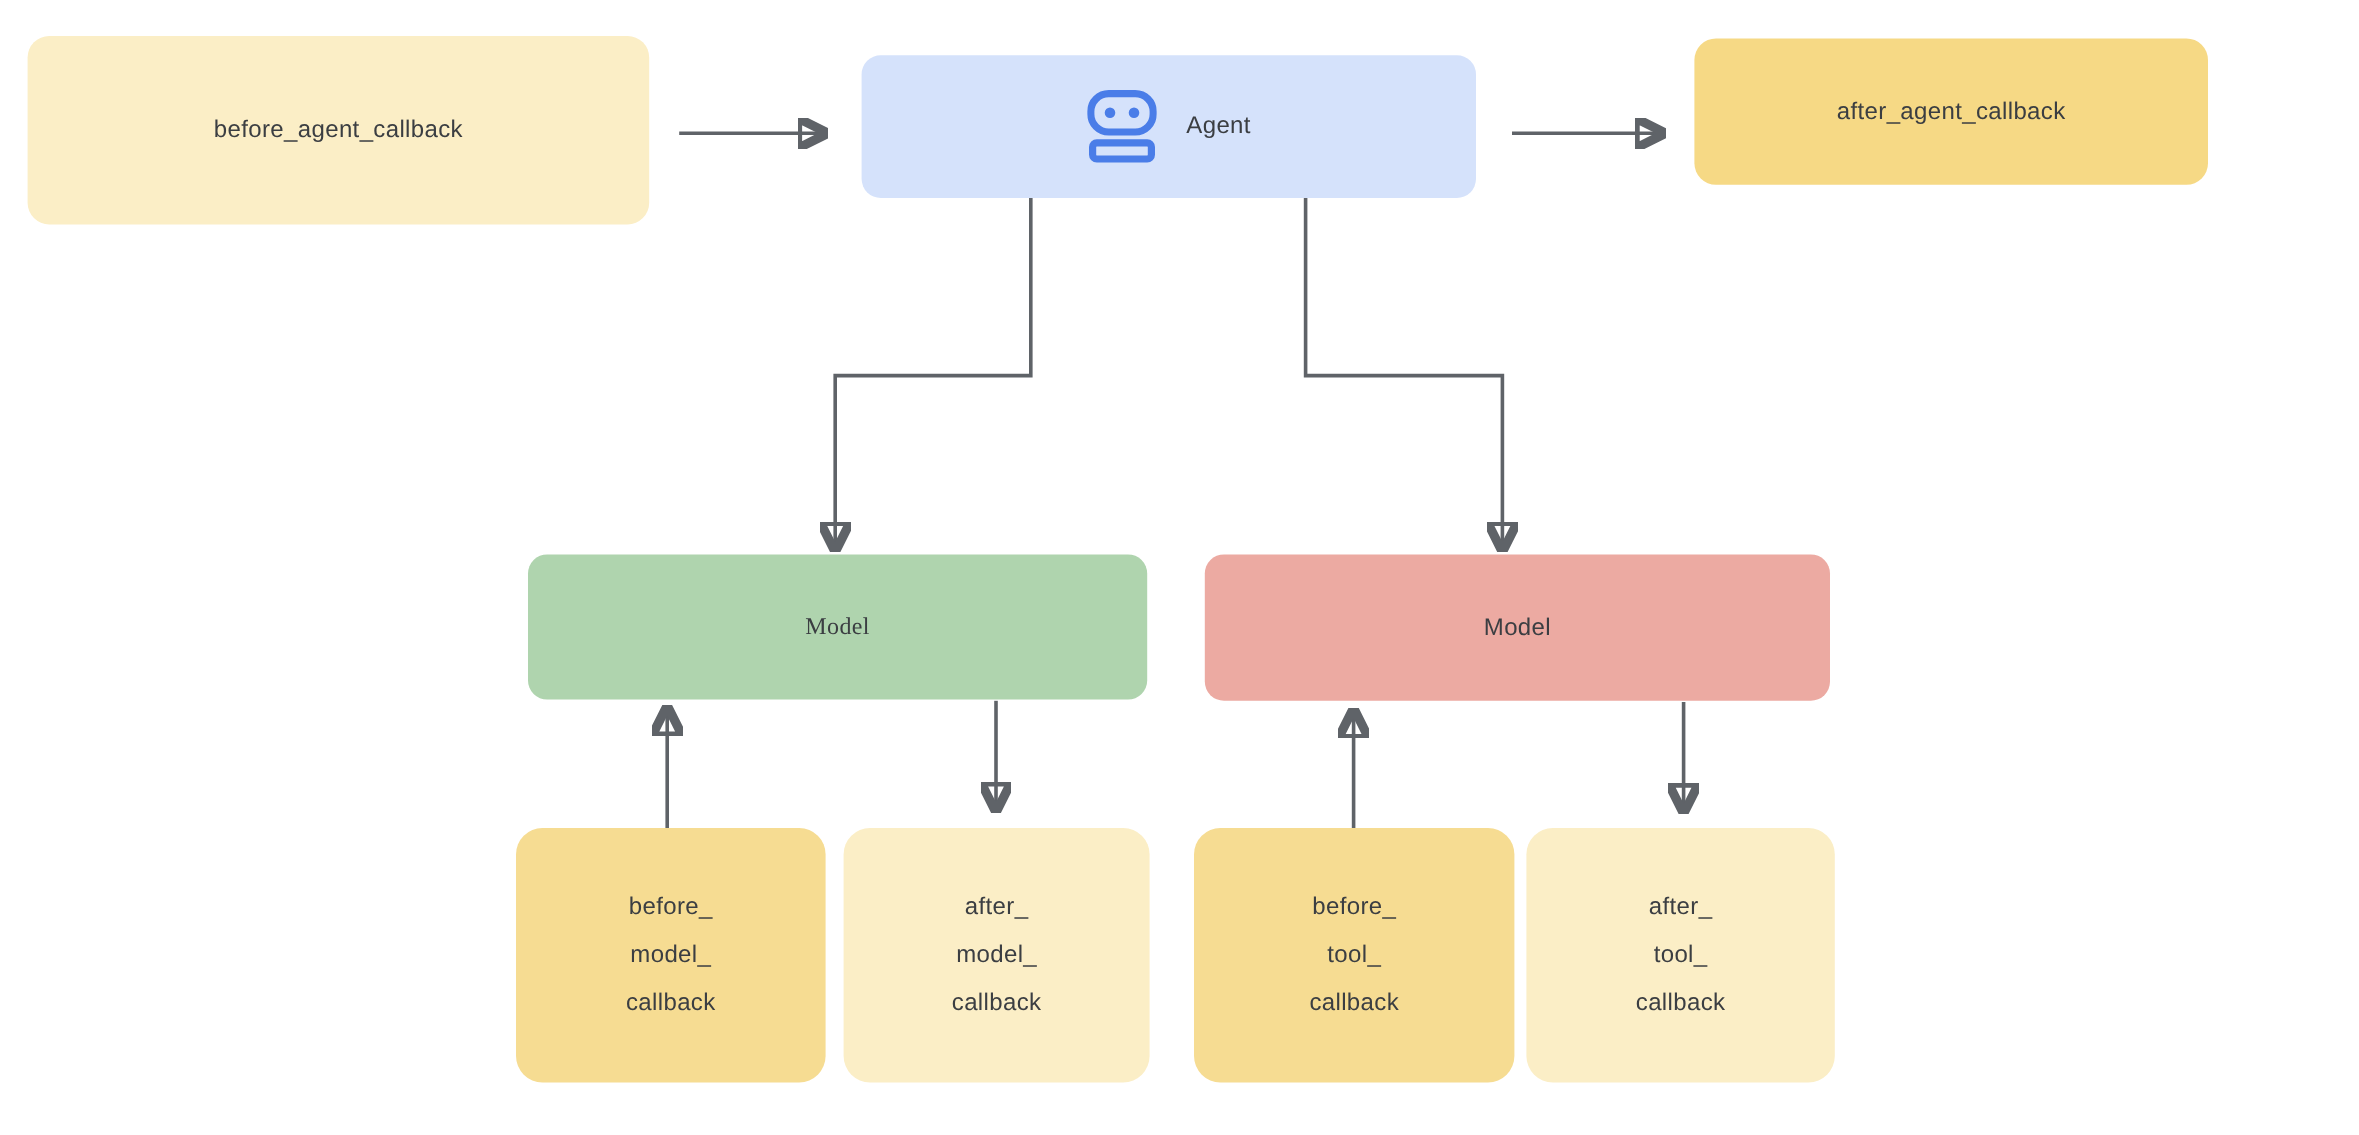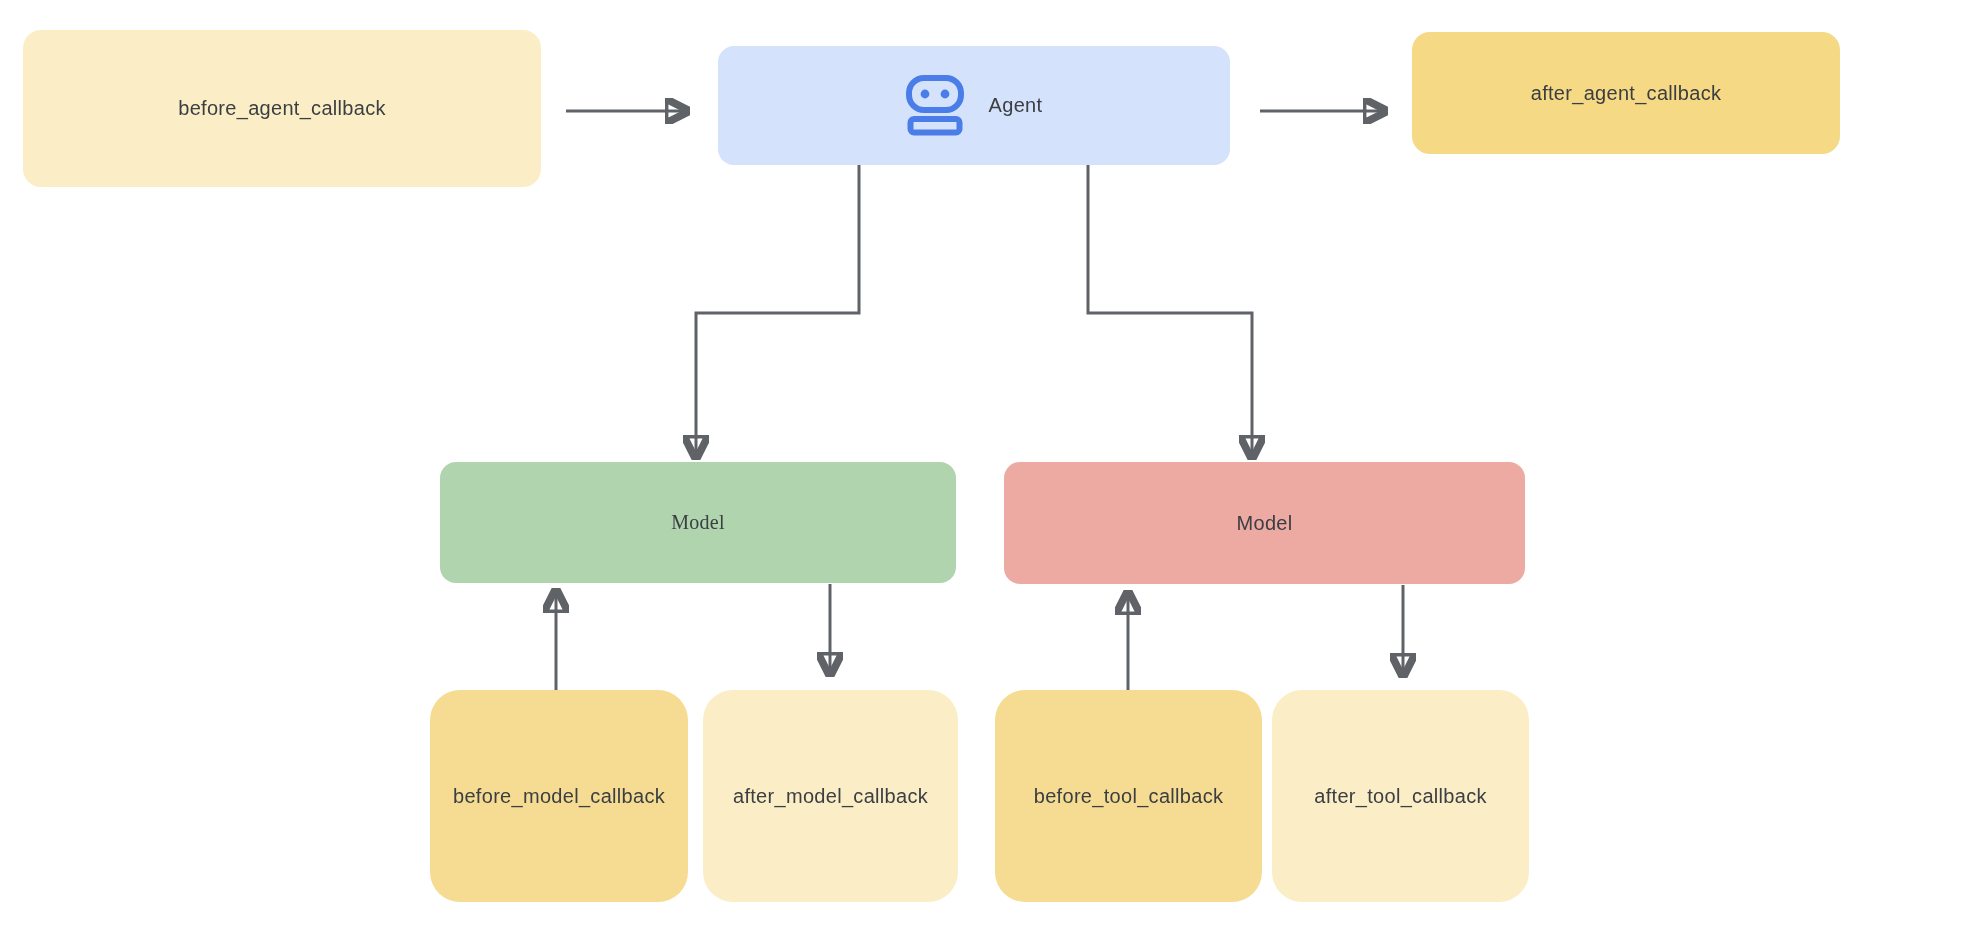--- a/index.html
+++ b/index.html
@@ -83,22 +83,22 @@
     left: 995px; top: 690px; width: 267px; height: 212px;
     border-radius: 22px;
     background: var(--mid-yellow, #f6dc92);
   }
   .n-after-tool {
     left: 1272px; top: 690px; width: 257px; height: 212px;
     border-radius: 22px;
     background: var(--pale-yellow, #fbeec6);
   }
   .multiline {
+    flex-direction: column;
     line-height: 40px;
-    border-radius: 30px;
   }
   .robot-icon {
     display: block;
     flex: 0 0 auto;
   }
   .robot-icon .stroke {
     fill: none;
     stroke: var(--robot-blue, #4a7de8);
   }
   .robot-icon .fill {

